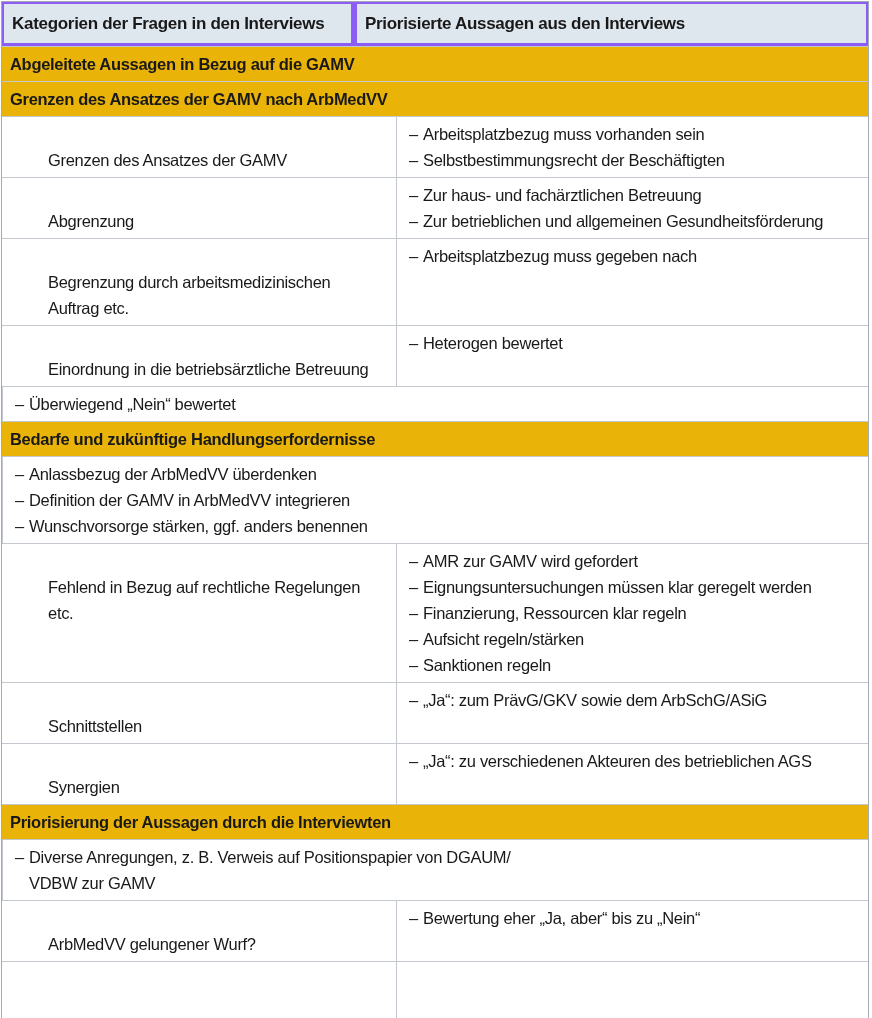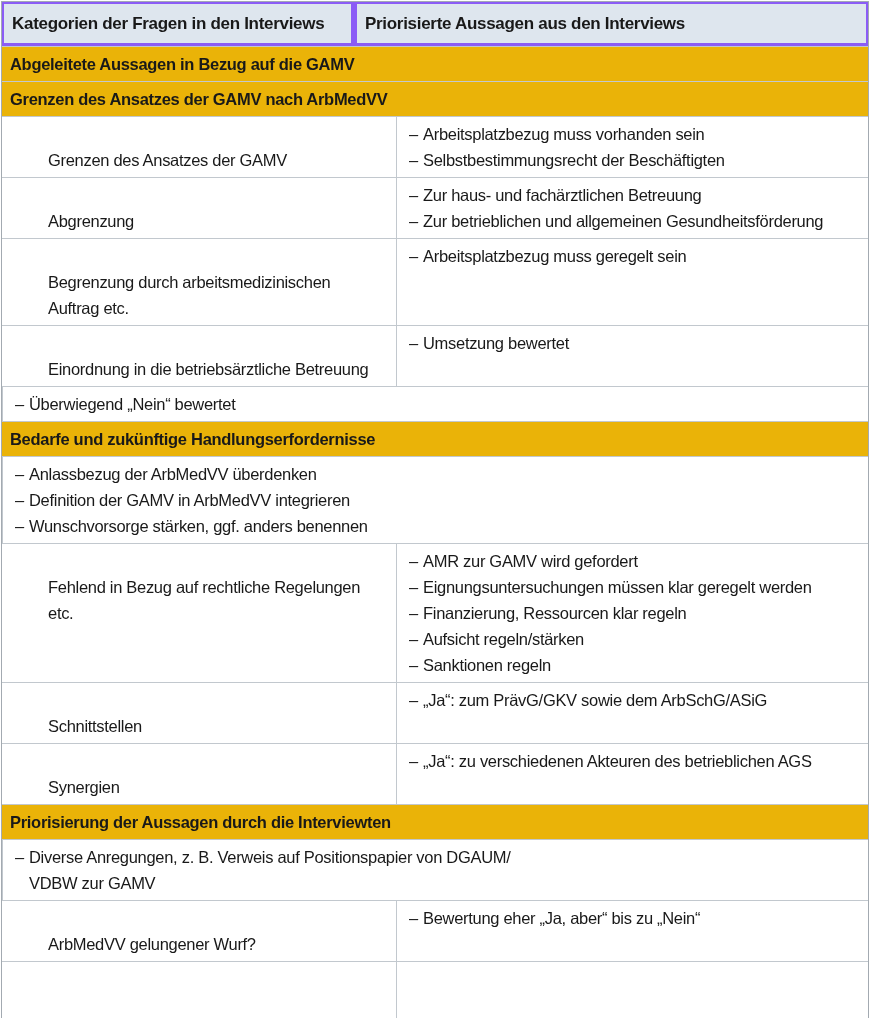--- a/index.html
+++ b/index.html
@@ -129,33 +129,33 @@
   </div>
 
   <div class="row">
     <div class="cell-cat">
       <span class="cat-text">Begrenzung durch arbeitsmedizinischen
 Auftrag etc.</span>
     </div>
     <div class="cell-st statements">
           <div class="statement">
             <span class="dash">–</span>
-            <span class="stext">Arbeitsplatzbezug muss geregelt sein</span>
+            <span class="stext">Arbeitsplatzbezug muss gegeben nach</span>
           </div>
         </div>
   </div>
 
   <div class="row">
     <div class="cell-cat">
       <span class="cat-text">Einordnung in die betriebsärztliche Betreuung</span>
     </div>
     <div class="cell-st statements">
           <div class="statement">
             <span class="dash">–</span>
-            <span class="stext">Umsetzung bewertet</span>
+            <span class="stext">Heterogen bewertet</span>
           </div>
         </div>
   </div>
 
   <div class="row">
     <div class="cell-st statements">
           <div class="statement">
             <span class="dash">–</span>
             <span class="stext">Überwiegend „Nein“ bewertet</span>
           </div>

